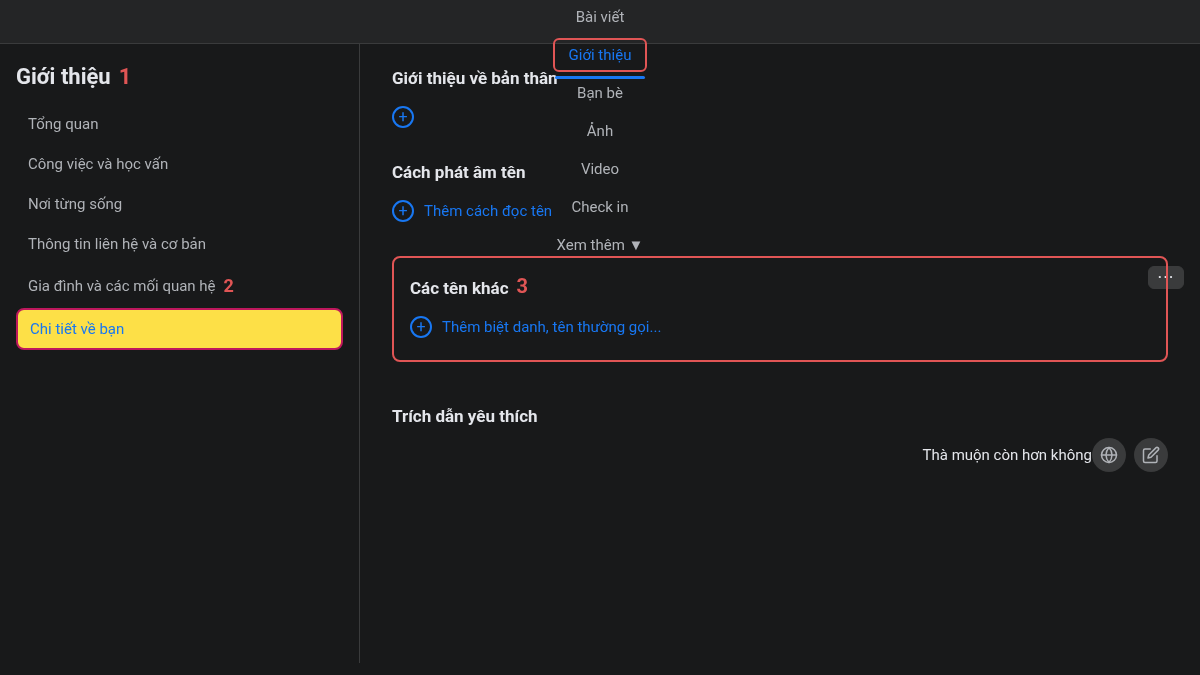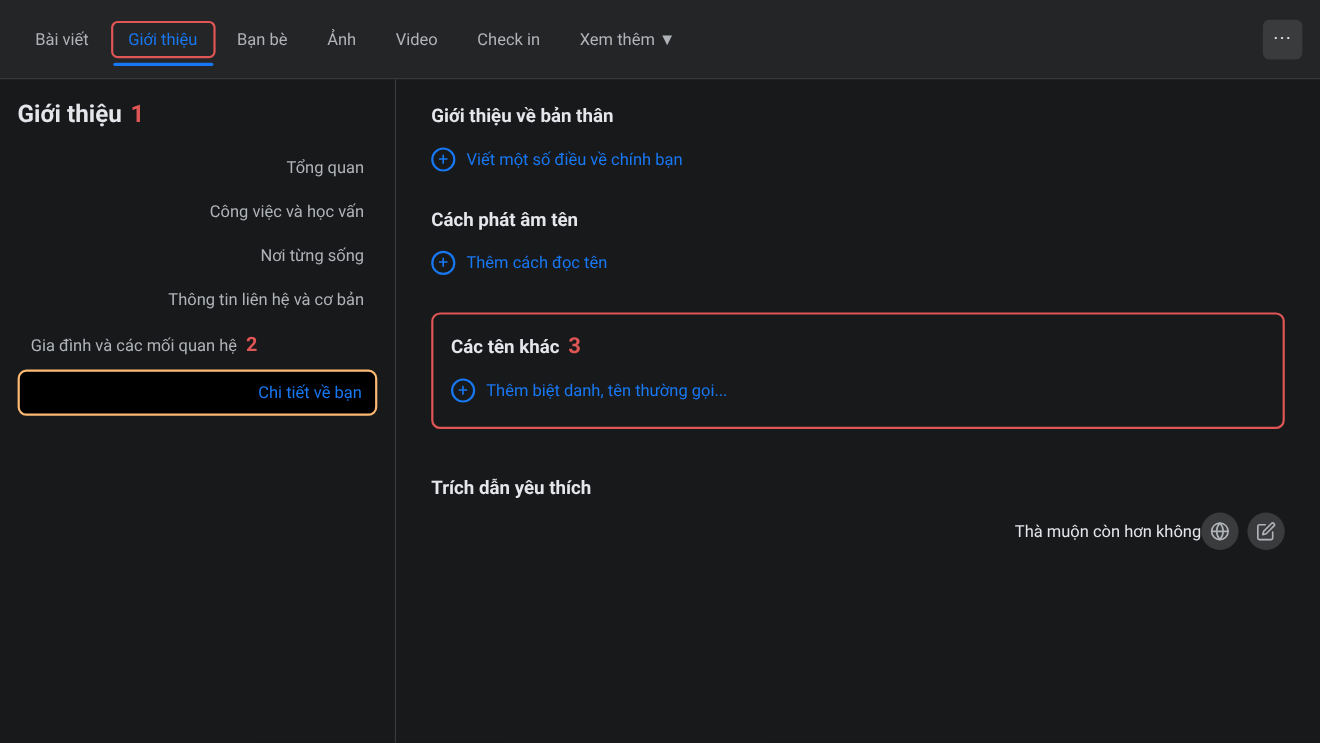--- a/index.html
+++ b/index.html
@@ -13,22 +13,23 @@
       overflow: hidden;
     }
 
     
     .top-nav {
       display: flex;
       align-items: center;
       padding: 0 16px;
       background-color: #242526;
       border-bottom: 1px solid #3a3b3c;
-      height: 72px;
+      height: 44px;
       gap: 4px;
+      flex-direction: column;
     }
     .nav-tab {
       padding: 8px 16px;
       cursor: pointer;
       border-radius: 6px;
       font-size: 15px;
       color: #b0b3b8;
       position: relative;
       white-space: nowrap;
     }
@@ -92,26 +93,25 @@
       font-size: 22px;
       font-weight: 700;
     }
     .sidebar-item {
       padding: 10px 12px;
       border-radius: 8px;
       cursor: pointer;
       color: #b0b3b8;
       font-size: 15px;
       margin-bottom: 2px;
-      text-align: right;
     }
     .sidebar-item.active {
-      background-color: #000000;
-      color: #1877f2;
-      border: 2px solid #fdba74;
+      background-color: #fde047;
+      color: #1877f2;
+      border: 2px solid #be185d;
     }
     .number-badge-2 {
       color: #e05555;
       font-size: 18px;
       font-weight: 700;
       margin-left: 4px;
     }
 
     
     .right-content {
@@ -227,21 +227,20 @@
     </div>
     <div class="sidebar-item active">Chi tiết về bạn</div>
   </aside>
 
   <div class="right-content">
 
     <div class="section">
       <div class="section-title">Giới thiệu về bản thân</div>
       <div class="add-item">
         <div class="plus-circle">+</div>
-        <span>Viết một số điều về chính bạn</span>
       </div>
     </div>
 
     <div class="section">
       <div class="section-title">Cách phát âm tên</div>
       <div class="add-item">
         <div class="plus-circle">+</div>
         <span>Thêm cách đọc tên</span>
       </div>
     </div>

